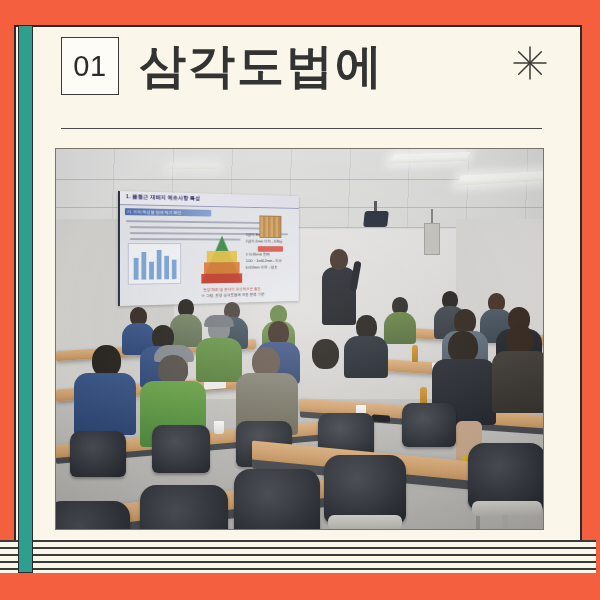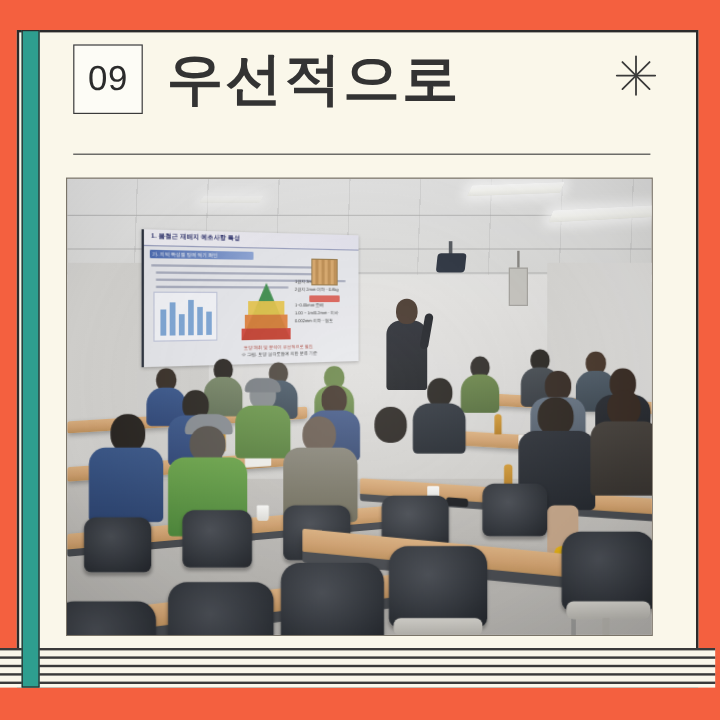--- a/index.html
+++ b/index.html
@@ -297,24 +297,24 @@
 
 <div id="poster">
 
   <div id="card"></div>
 
   <div id="teal-bar"></div>
 
   <div id="header">
 
     <div id="number-box">
-      <span>09</span>
-    </div>
-
-    <div id="page-title">우선적으로</div>
+      <span>01</span>
+    </div>
+
+    <div id="page-title">삼각도법에</div>
 
     <div id="sparkle-icon">
       <svg viewBox="0 0 36 36" width="36" height="36" aria-hidden="true">
         <g stroke="#3A3A3A" stroke-width="1.5" stroke-linecap="round">
           <line x1="18" y1="2" x2="18" y2="34"></line>
           <line x1="2" y1="18" x2="34" y2="18"></line>
           <line x1="6.7" y1="6.7" x2="29.3" y2="29.3"></line>
           <line x1="29.3" y1="6.7" x2="6.7" y2="29.3"></line>
         </g>
       </svg>

